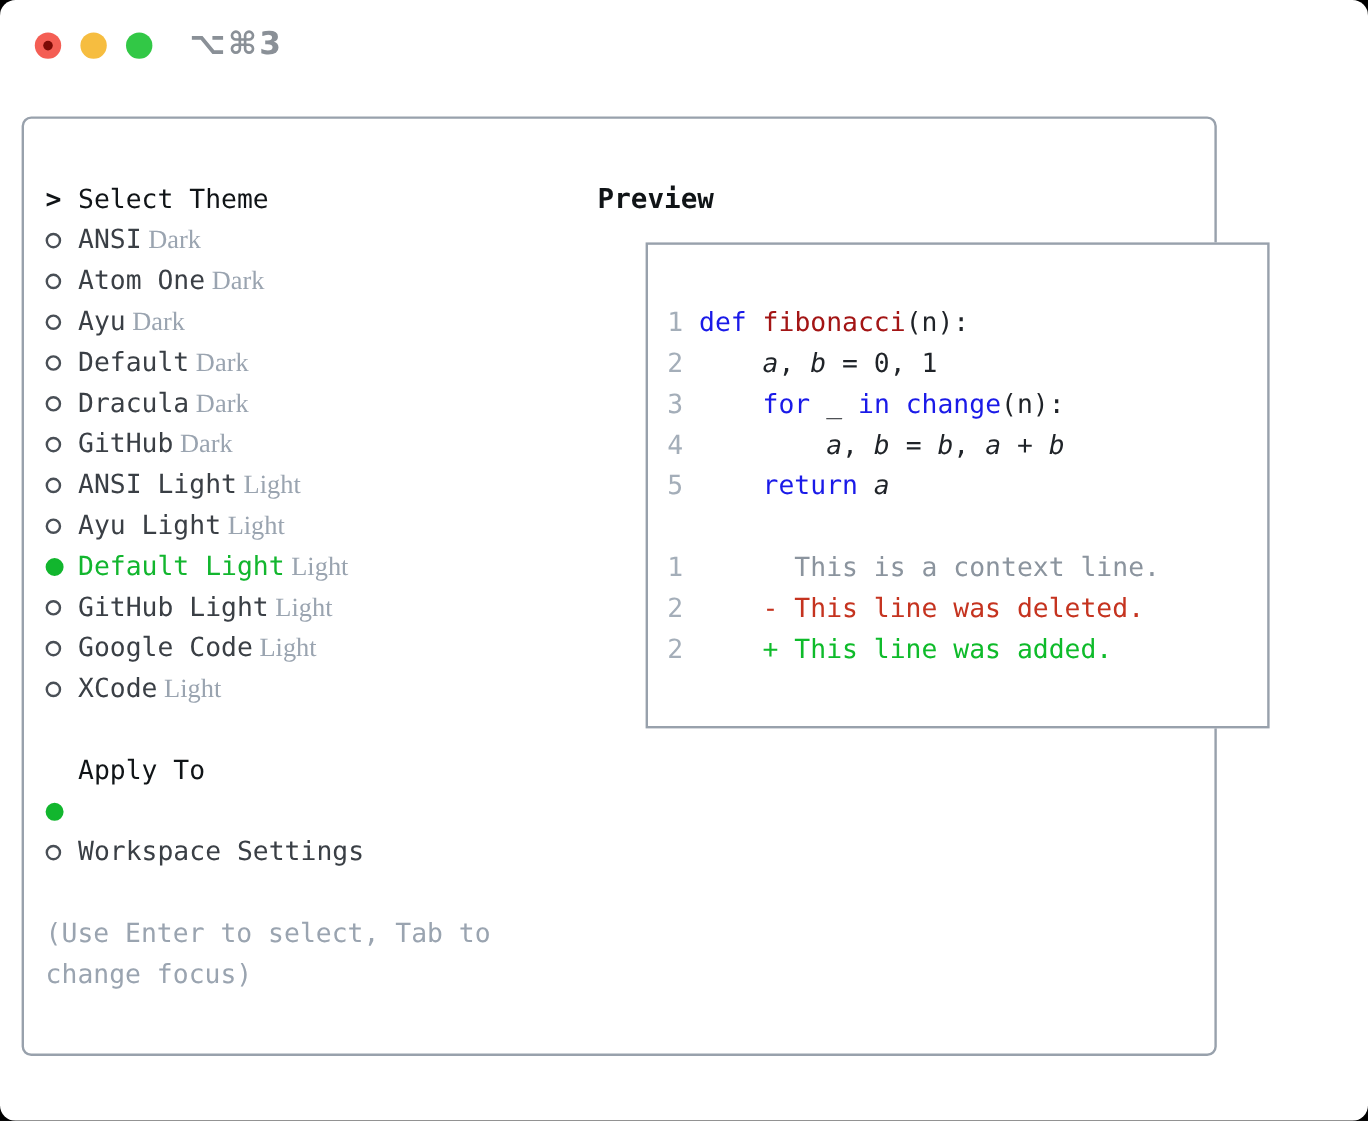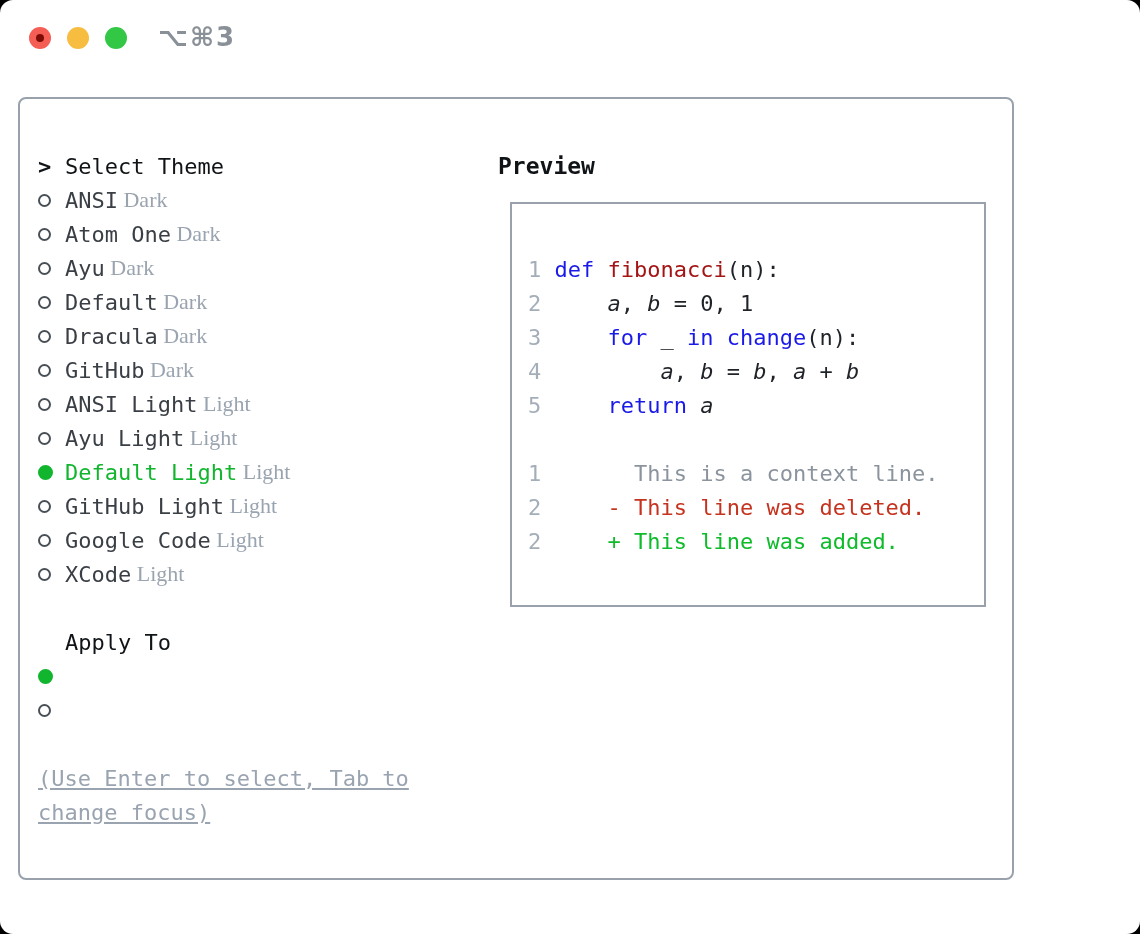--- a/index.html
+++ b/index.html
@@ -21,25 +21,25 @@
   .left-col{position:absolute;left:38px;top:149px;font-size:22px;color:var(--item_text);}
   .row{display:flex;align-items:center;height:34px;white-space:pre;}
   .marker{display:inline-flex;width:27px;align-items:center;flex:0 0 27px;}
   .cursor{font-weight:700;color:var(--header_text);}
   .radio{width:13px;height:13px;border:2px solid var(--radio_ring);border-radius:50%;box-sizing:border-box;}
   .radio.on{background:var(--accent_green);border-color:var(--accent_green);width:15px;height:15px;}
   .hdr{font-weight:400;color:var(--header_text);}
   .name{color:var(--item_text);}
   .variant{color:var(--muted_gray);font-family:Liberation Serif, serif;}
   .sel .name{color:var(--accent_green);}
-  .hint{color:var(--muted_gray);text-decoration:underline;}
+  .hint{color:var(--muted_gray);}
 
   
   .preview-title{position:absolute;left:498px;top:149px;height:34px;line-height:34px;font-size:23px;font-weight:700;color:var(--header_text);}
-  .preview-box{position:absolute;left:510px;top:202px;width:476px;height:405px;border:2px solid var(--border_gray);box-sizing:border-box;background:#fff;overflow:hidden;}
+  .preview-box{position:absolute;left:538px;top:202px;width:520px;height:405px;border:2px solid var(--border_gray);box-sizing:border-box;background:#fff;overflow:hidden;}
   .code{padding:49px 0 0 16px;font-size:22px;}
   .pline{height:34px;line-height:34px;white-space:pre;}
   .num{color:var(--line_number_gray);}
   .tok-plain{color:var(--code_text);}
   .tok-kw{color:var(--keyword_blue);}
   .tok-fn{color:var(--function_red);}
   .tok-var{color:var(--code_text);font-style:italic;}
   .tok-ctx{color:var(--context_gray);}
   .tok-del{color:var(--deleted_red);}
   .tok-add{color:var(--added_green);}
@@ -75,21 +75,21 @@
         <div class="row"><span class="marker"><span class="radio"></span></span><span class="name">Google Code</span><span class="variant"> Light</span></div>
         <div class="row"><span class="marker"><span class="radio"></span></span><span class="name">XCode</span><span class="variant"> Light</span></div>
       </div>
     <div class="row"></div>
     <div class="row">
       <span class="marker"></span>
       <span class="hdr">Apply To</span>
     </div>
     <div id="apply-rows">
         <div class="row sel"><span class="marker"><span class="radio on"></span></span></div>
-        <div class="row"><span class="marker"><span class="radio"></span></span></div>
+        <div class="row"><span class="marker"><span class="radio"></span></span><span class="name">Workspace Settings</span></div>
       </div>
     <div class="row"></div>
     <div class="row hint">(Use Enter to select, Tab to</div>
     <div class="row hint">change focus)</div>
   </div>
 
   <div class="preview-title">Preview</div>
   <div class="preview-box">
     <div class="code" id="code-lines">
         <div class="pline"><span class="num">1</span><span class="tok-plain"> </span><span class="tok-kw">def</span><span class="tok-plain"> </span><span class="tok-fn">fibonacci</span><span class="tok-plain">(n):</span></div>

